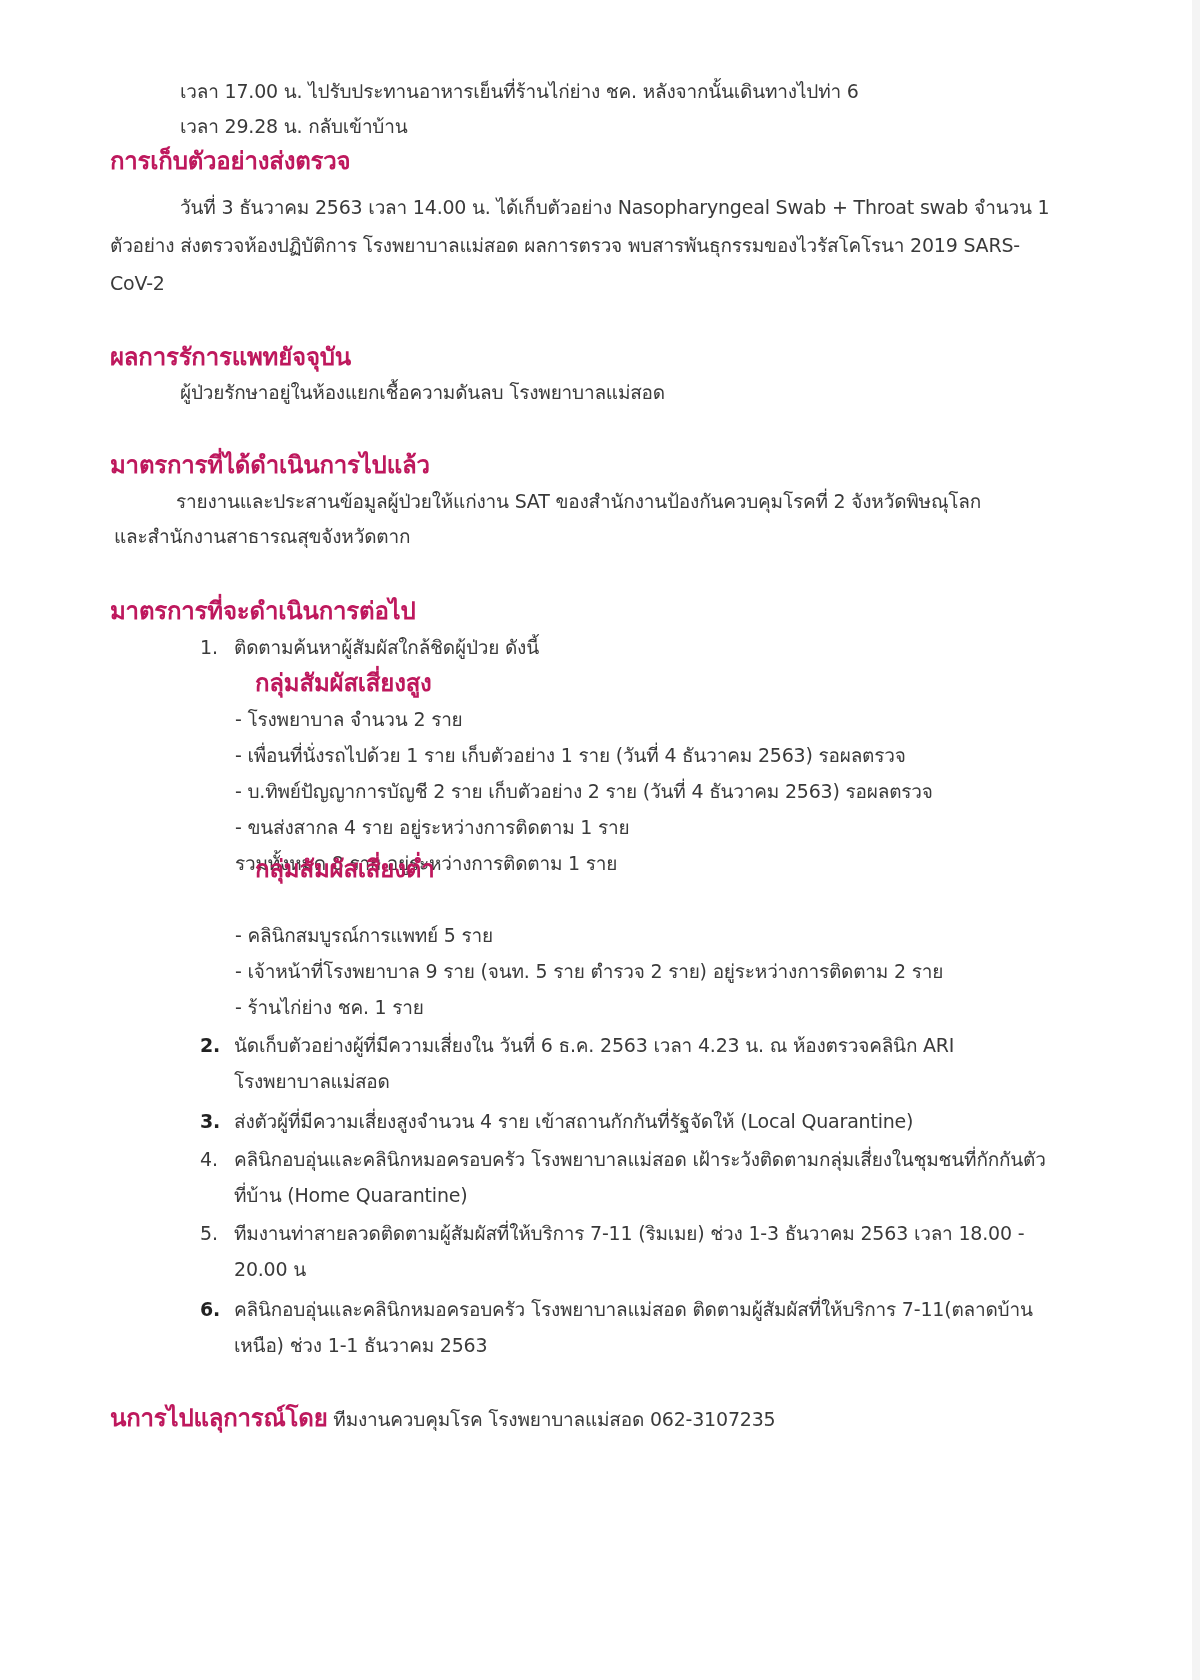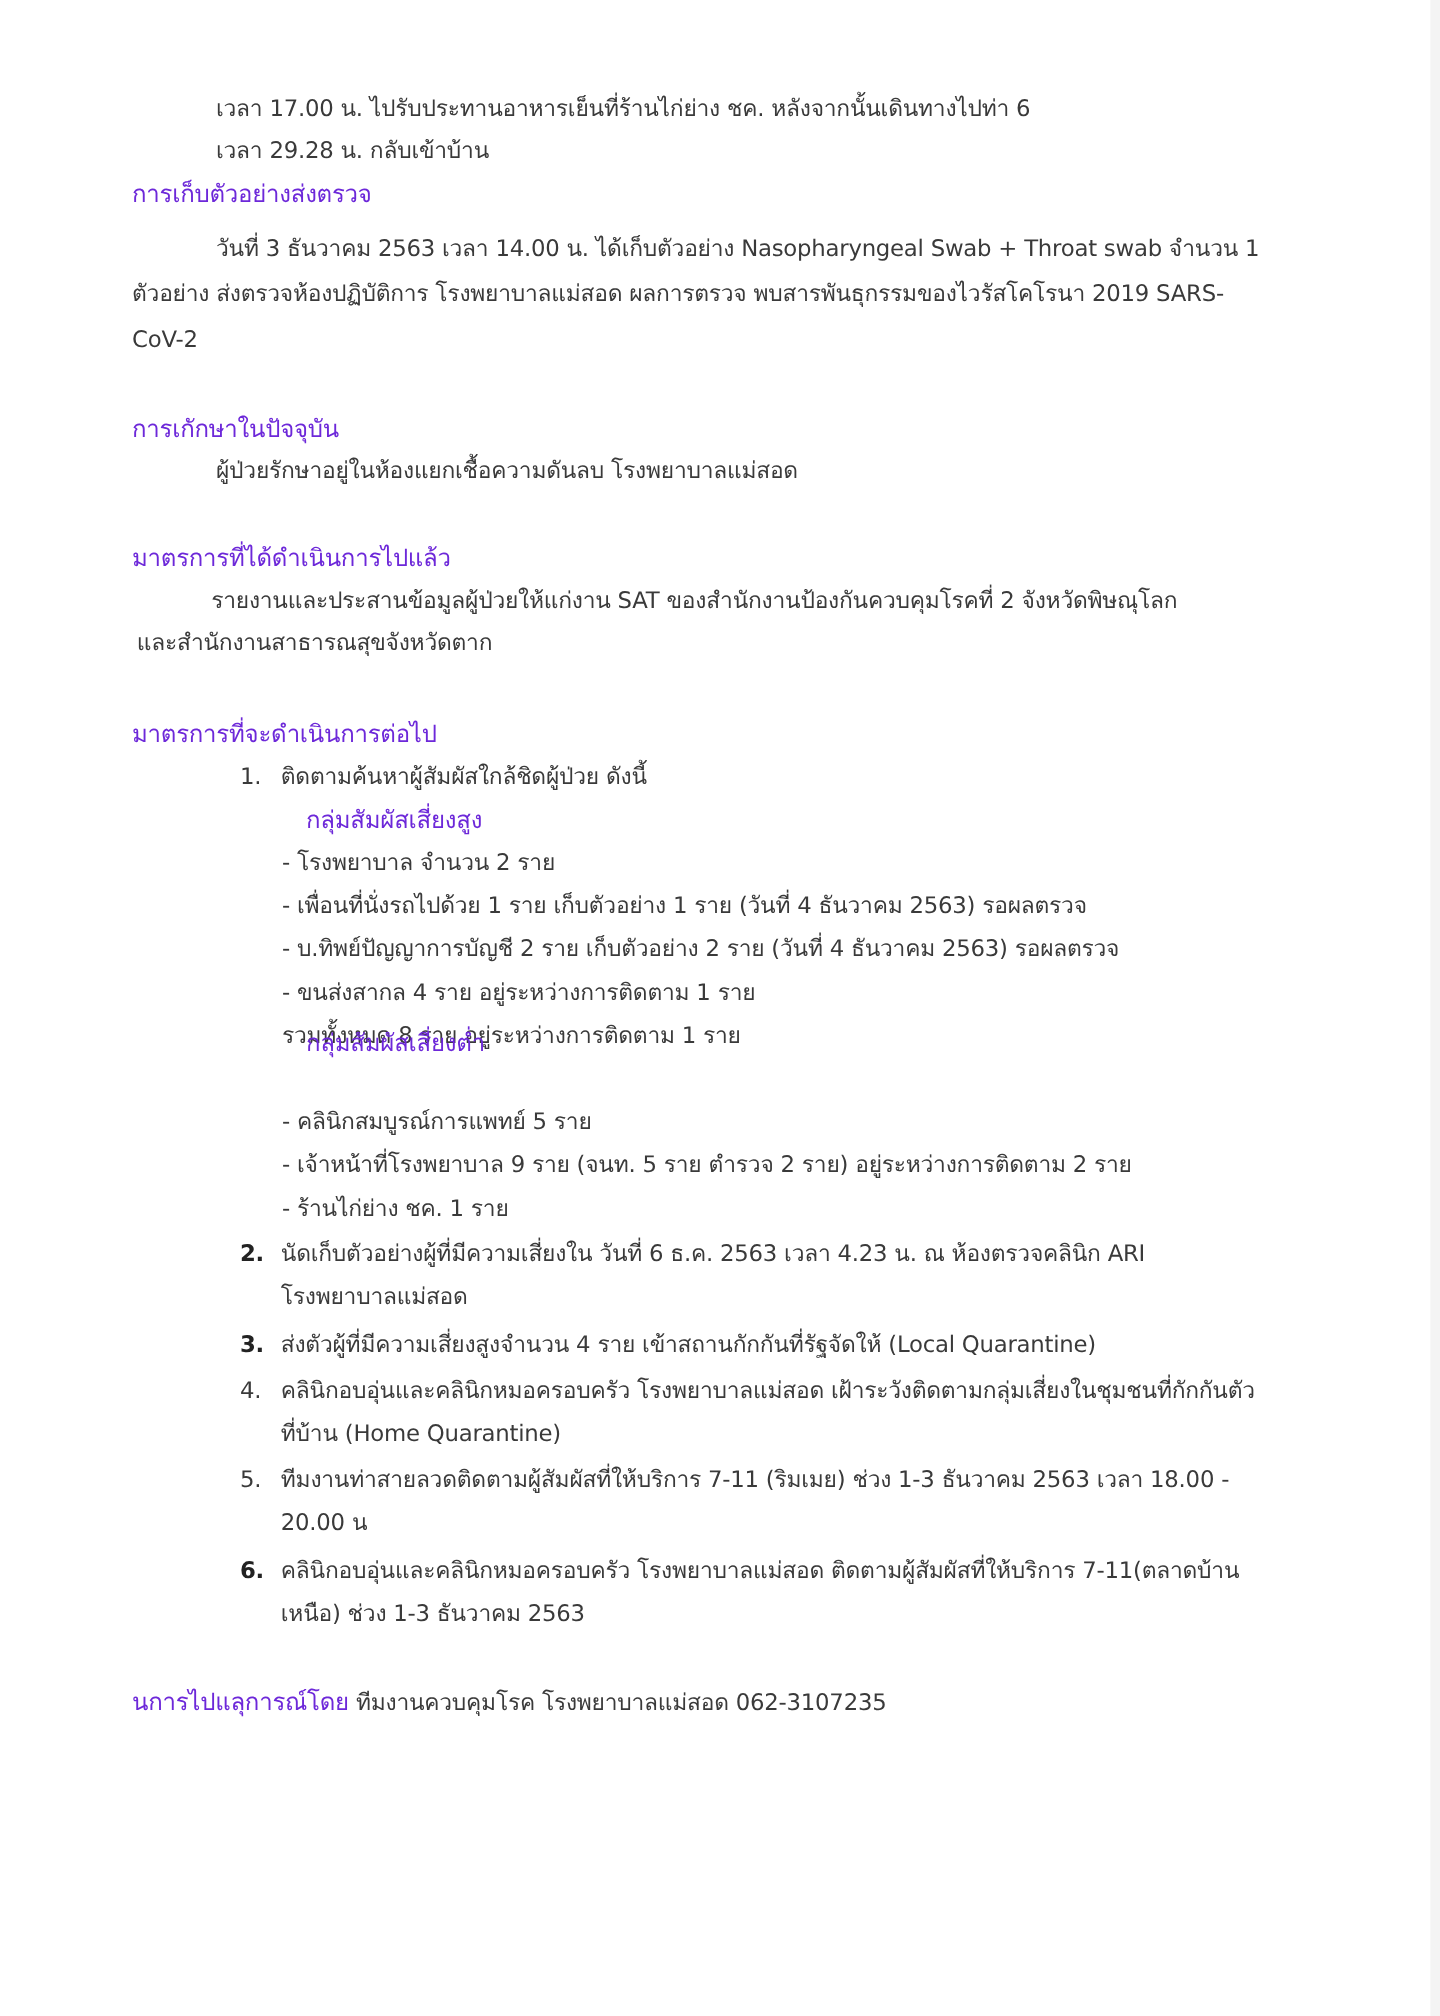--- a/index.html
+++ b/index.html
@@ -3,40 +3,40 @@
 <meta charset="utf-8">
 <style>
   html, body { margin: 0; padding: 0; }
   body {
     width: 1200px; height: 1680px; background: #ffffff; position: relative; overflow: hidden;
     font-family: "DejaVu Sans", "Liberation Sans", sans-serif; color: #3a3a3a;
   }
   .edge { position: absolute; top: 0; right: 0; width: 8px; height: 1680px; background: #f4f4f4; }
   .page { position: absolute; left: 0; top: 0; width: 1200px; }
   .line { position: absolute; font-size: 19px; line-height: 26px; white-space: nowrap; letter-spacing: -0.2px; }
-  .head { font-weight: normal; color: #6d28d9; font-size: 20px; }
+  .head { font-weight: bold; color: #be185d; font-size: 24px; }
   .num { display: inline-block; width: 34px; }
   .num.b { font-weight: bold; color: #222; }
 </style>
 </head>
 <body>
 
 <div class="edge"></div>
 
 <div class="page">
 
   <div class="line" style="left:180px;top:78px">เวลา 17.00 น. ไปรับประทานอาหารเย็นที่ร้านไก่ย่าง ชค. หลังจากนั้นเดินทางไปท่า 6</div>
   <div class="line" style="left:180px;top:113px">เวลา 29.28 น. กลับเข้าบ้าน</div>
 
   <div class="line head" style="left:110px;top:148px">การเก็บตัวอย่างส่งตรวจ</div>
   <div class="line" style="left:180px;top:194px">วันที่ 3 ธันวาคม 2563 เวลา 14.00 น. ได้เก็บตัวอย่าง Nasopharyngeal Swab + Throat swab  จำนวน 1</div>
   <div class="line" style="left:110px;top:232px">ตัวอย่าง ส่งตรวจห้องปฏิบัติการ โรงพยาบาลแม่สอด ผลการตรวจ พบสารพันธุกรรมของไวรัสโคโรนา 2019 SARS-</div>
   <div class="line" style="left:110px;top:270px">CoV-2</div>
 
-  <div class="line head" style="left:110px;top:344px">การเกักษาในปัจจุบัน</div>
+  <div class="line head" style="left:110px;top:344px">ผลการรัการแพทยัจจุบัน</div>
   <div class="line" style="left:180px;top:379px">ผู้ป่วยรักษาอยู่ในห้องแยกเชื้อความดันลบ โรงพยาบาลแม่สอด</div>
 
   <div class="line head" style="left:110px;top:452px">มาตรการที่ได้ดำเนินการไปแล้ว</div>
   <div class="line" style="left:176px;top:488px">รายงานและประสานข้อมูลผู้ป่วยให้แก่งาน SAT ของสำนักงานป้องกันควบคุมโรคที่ 2 จังหวัดพิษณุโลก</div>
   <div class="line" style="left:114px;top:523px">และสำนักงานสาธารณสุขจังหวัดตาก</div>
 
   <div class="line head" style="left:110px;top:598px">มาตรการที่จะดำเนินการต่อไป</div>
 
   <div class="line" style="left:200px;top:634px">
     <span class="num">1.</span><span>ติดตามค้นหาผู้สัมผัสใกล้ชิดผู้ป่วย ดังนี้</span>
@@ -67,18 +67,18 @@
   <div class="line" style="left:234px;top:1182px">ที่บ้าน (Home Quarantine)</div>
 
   <div class="line" style="left:200px;top:1220px">
     <span class="num">5.</span><span>ทีมงานท่าสายลวดติดตามผู้สัมผัสที่ให้บริการ 7-11 (ริมเมย) ช่วง 1-3 ธันวาคม 2563 เวลา 18.00 -</span>
   </div>
   <div class="line" style="left:234px;top:1256px">20.00 น</div>
 
   <div class="line" style="left:200px;top:1296px">
     <span class="num b">6.</span><span>คลินิกอบอุ่นและคลินิกหมอครอบครัว โรงพยาบาลแม่สอด ติดตามผู้สัมผัสที่ให้บริการ 7-11(ตลาดบ้าน</span>
   </div>
-  <div class="line" style="left:234px;top:1332px">เหนือ) ช่วง 1-3 ธันวาคม 2563</div>
+  <div class="line" style="left:234px;top:1332px">เหนือ) ช่วง 1-1 ธันวาคม 2563</div>
 
   <div class="line" style="left:110px;top:1405px">
     <span class="head">นการไปแลุการณ์โดย</span><span> ทีมงานควบคุมโรค โรงพยาบาลแม่สอด 062-3107235</span>
   </div>
 </div>
 
 </body></html>

